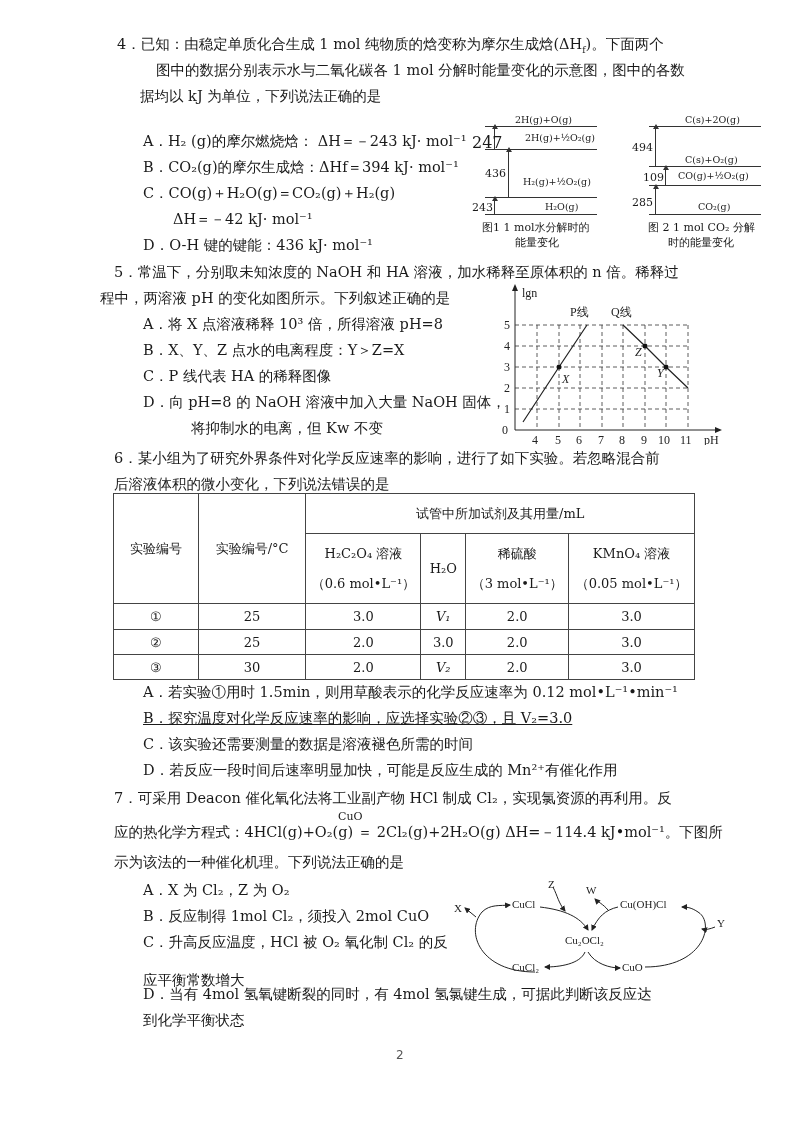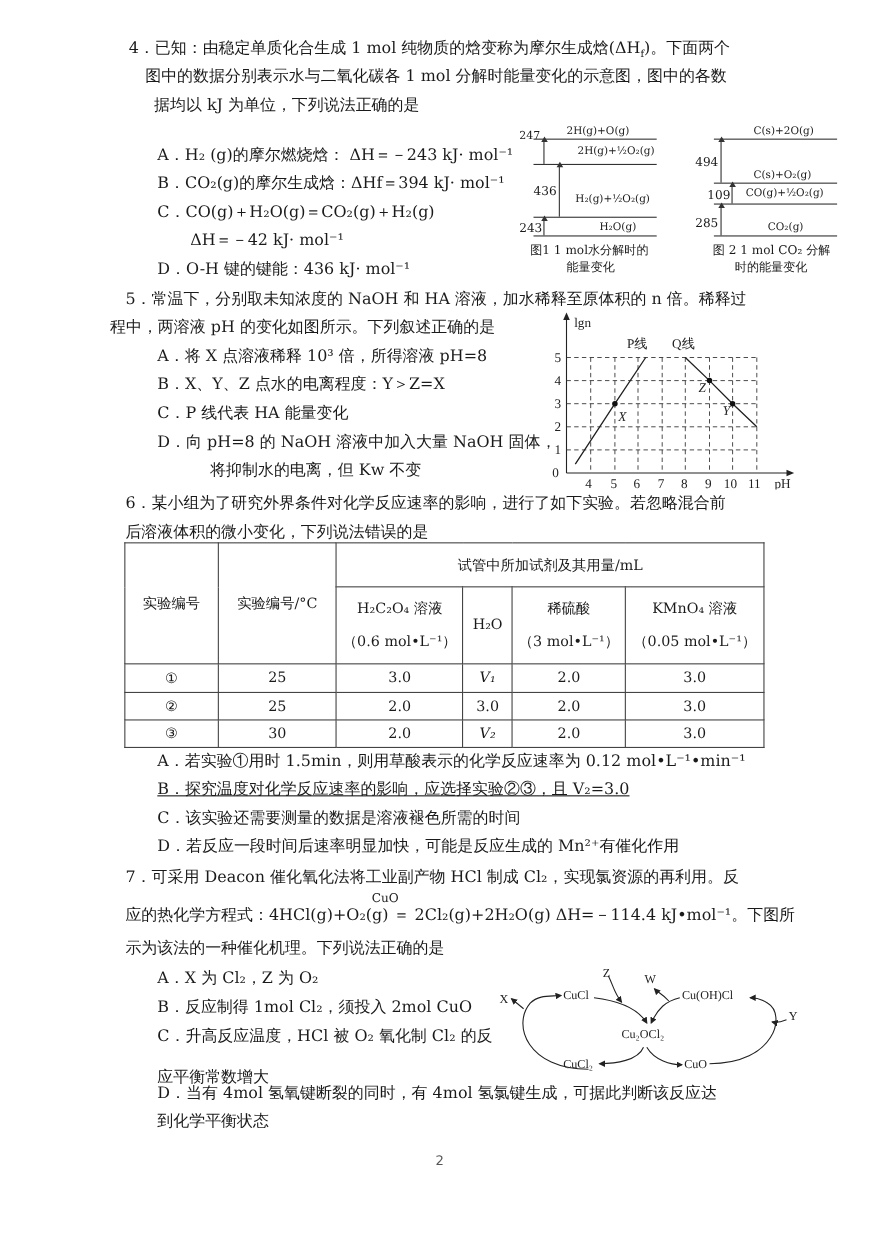--- a/index.html
+++ b/index.html
@@ -21,41 +21,41 @@
   
   svg text { font-family:"Liberation Serif",serif; }
 </style>
 </head>
 <body>
 
 <div>
   <div class="line" style="left:117px;top:34px;">
     <span>4．已知：由稳定单质化合生成 1 mol  纯物质的焓变称为摩尔生成焓(ΔH</span><sub>f</sub><span>)。下面两个</span>
   </div>
-  <div class="line" style="left:132px;top:60px;">图中的数据分别表示水与二氧化碳各 1 mol  分解时能量变化的示意图，图中的各数</div>
+  <div class="line" style="left:156px;top:60px;">图中的数据分别表示水与二氧化碳各 1 mol  分解时能量变化的示意图，图中的各数</div>
   <div class="line" style="left:140px;top:86px;">据均以 kJ 为单位，下列说法正确的是</div>
 
   <div class="line" style="left:143px;top:131px;">A．H₂ (g)的摩尔燃烧焓：  ΔH＝－243 kJ· mol⁻¹</div>
   <div class="line" style="left:143px;top:157px;">B．CO₂(g)的摩尔生成焓：ΔHf＝394 kJ· mol⁻¹</div>
   <div class="line" style="left:143px;top:183px;">C．CO(g)＋H₂O(g)＝CO₂(g)＋H₂(g)</div>
   <div class="line" style="left:173px;top:209px;">ΔH＝－42 kJ· mol⁻¹</div>
   <div class="line" style="left:143px;top:235px;">D．O-H 键的键能：436 kJ· mol⁻¹</div>
 
   <div class="ed" style="left:465px;top:108px;width:140px;height:150px;">
     <div class="lbl" style="left:50px;top:6px;">2H(g)+O(g)</div>
     <div class="lvl" style="left:20px;top:18px;width:112px;"></div>
     <div class="lbl" style="left:60px;top:24px;">2H(g)+½O₂(g)</div>
     <div class="lvl" style="left:20px;top:41px;width:112px;"></div>
     <div class="lbl" style="left:58px;top:68px;">H₂(g)+½O₂(g)</div>
     <div class="lvl" style="left:20px;top:89px;width:112px;"></div>
     <div class="lbl" style="left:80px;top:93px;">H₂O(g)</div>
     <div class="lvl" style="left:20px;top:106px;width:112px;"></div>
 
     <div class="arr" style="left:29px;top:20px;height:21px;"></div>
-    <div class="lbl" style="left:7px;top:10px;font-size:10px;">247</div>
+    <div class="lbl" style="left:7px;top:25px;font-size:16px;">247</div>
     <div class="arr" style="left:43px;top:43px;height:46px;"></div>
     <div class="lbl" style="left:20px;top:59px;font-size:11px;">436</div>
     <div class="arr" style="left:29px;top:92px;height:14px;"></div>
     <div class="lbl" style="left:7px;top:93px;font-size:11px;">243</div>
 
     <div class="cap" style="left:17px;top:112px;">图1  1 mol水分解时的</div>
     <div class="cap" style="left:50px;top:127px;">能量变化</div>
   </div>
 
   <div class="ed" style="left:640px;top:108px;width:140px;height:150px;">
@@ -78,21 +78,21 @@
     <div class="cap" style="left:8px;top:112px;">图 2  1 mol CO₂ 分解</div>
     <div class="cap" style="left:28px;top:127px;">时的能量变化</div>
   </div>
 </div>
 
 <div>
   <div class="line" style="left:114px;top:262px;">5．常温下，分别取未知浓度的 NaOH 和 HA 溶液，加水稀释至原体积的 n 倍。稀释过</div>
   <div class="line" style="left:100px;top:288px;">程中，两溶液 pH 的变化如图所示。下列叙述正确的是</div>
   <div class="line" style="left:143px;top:314px;">A．将 X 点溶液稀释 10³ 倍，所得溶液 pH=8</div>
   <div class="line" style="left:143px;top:340px;">B．X、Y、Z 点水的电离程度：Y＞Z=X</div>
-  <div class="line" style="left:143px;top:366px;">C．P 线代表 HA 能量变化</div>
+  <div class="line" style="left:143px;top:366px;">C．P 线代表 HA 的稀释图像</div>
   <div class="line" style="left:143px;top:392px;">D．向 pH=8 的 NaOH 溶液中加入大量 NaOH 固体，</div>
   <div class="line" style="left:143px;top:418px;margin-left:48px;">将抑制水的电离，但 Kw 不变</div>
 
   <svg class="abs" style="left:490px;top:280px;" width="250" height="165" viewBox="0 0 250 165">
 
     <line x1="25" y1="150" x2="228" y2="150" stroke="#222" stroke-width="1"></line>
     <polygon points="232,150 225,147 225,153" fill="#222"></polygon>
     <line x1="25" y1="150" x2="25" y2="8" stroke="#222" stroke-width="1"></line>
     <polygon points="25,4 22,11 28,11" fill="#222"></polygon>
 

